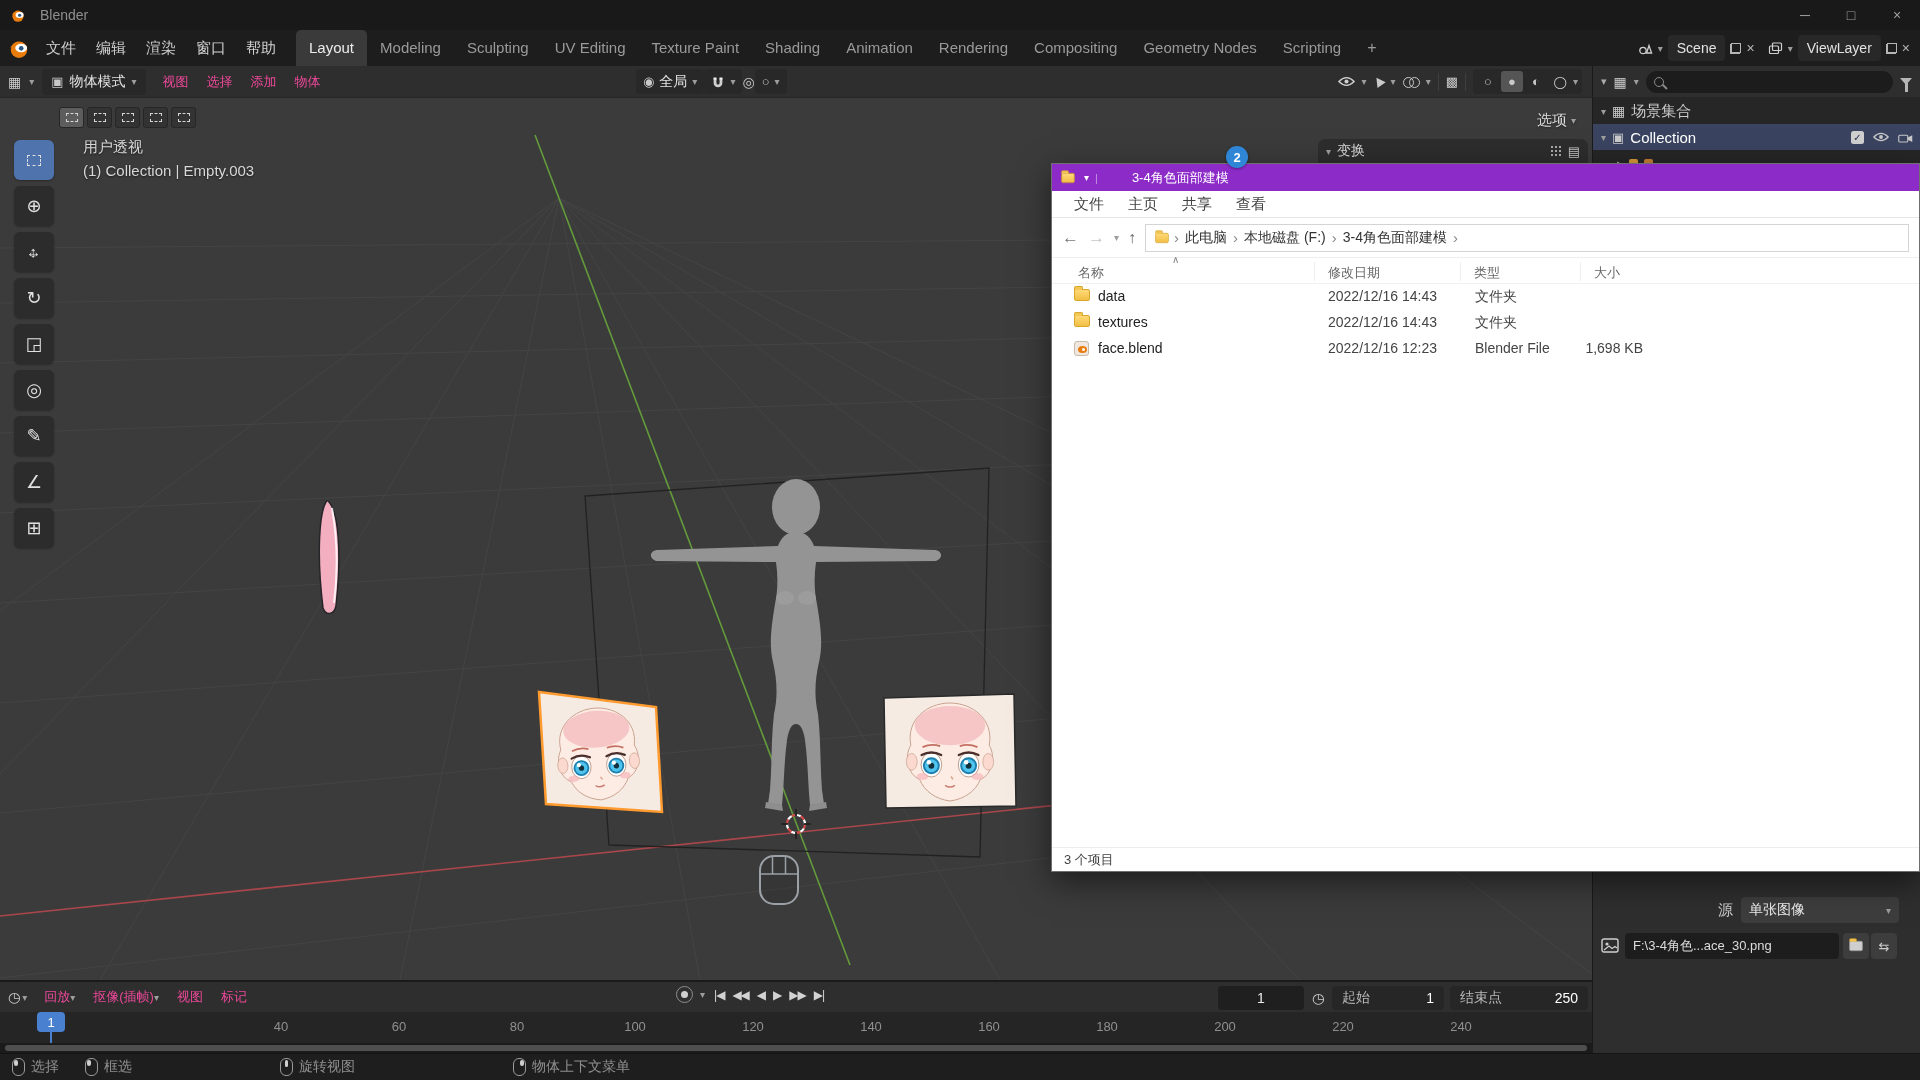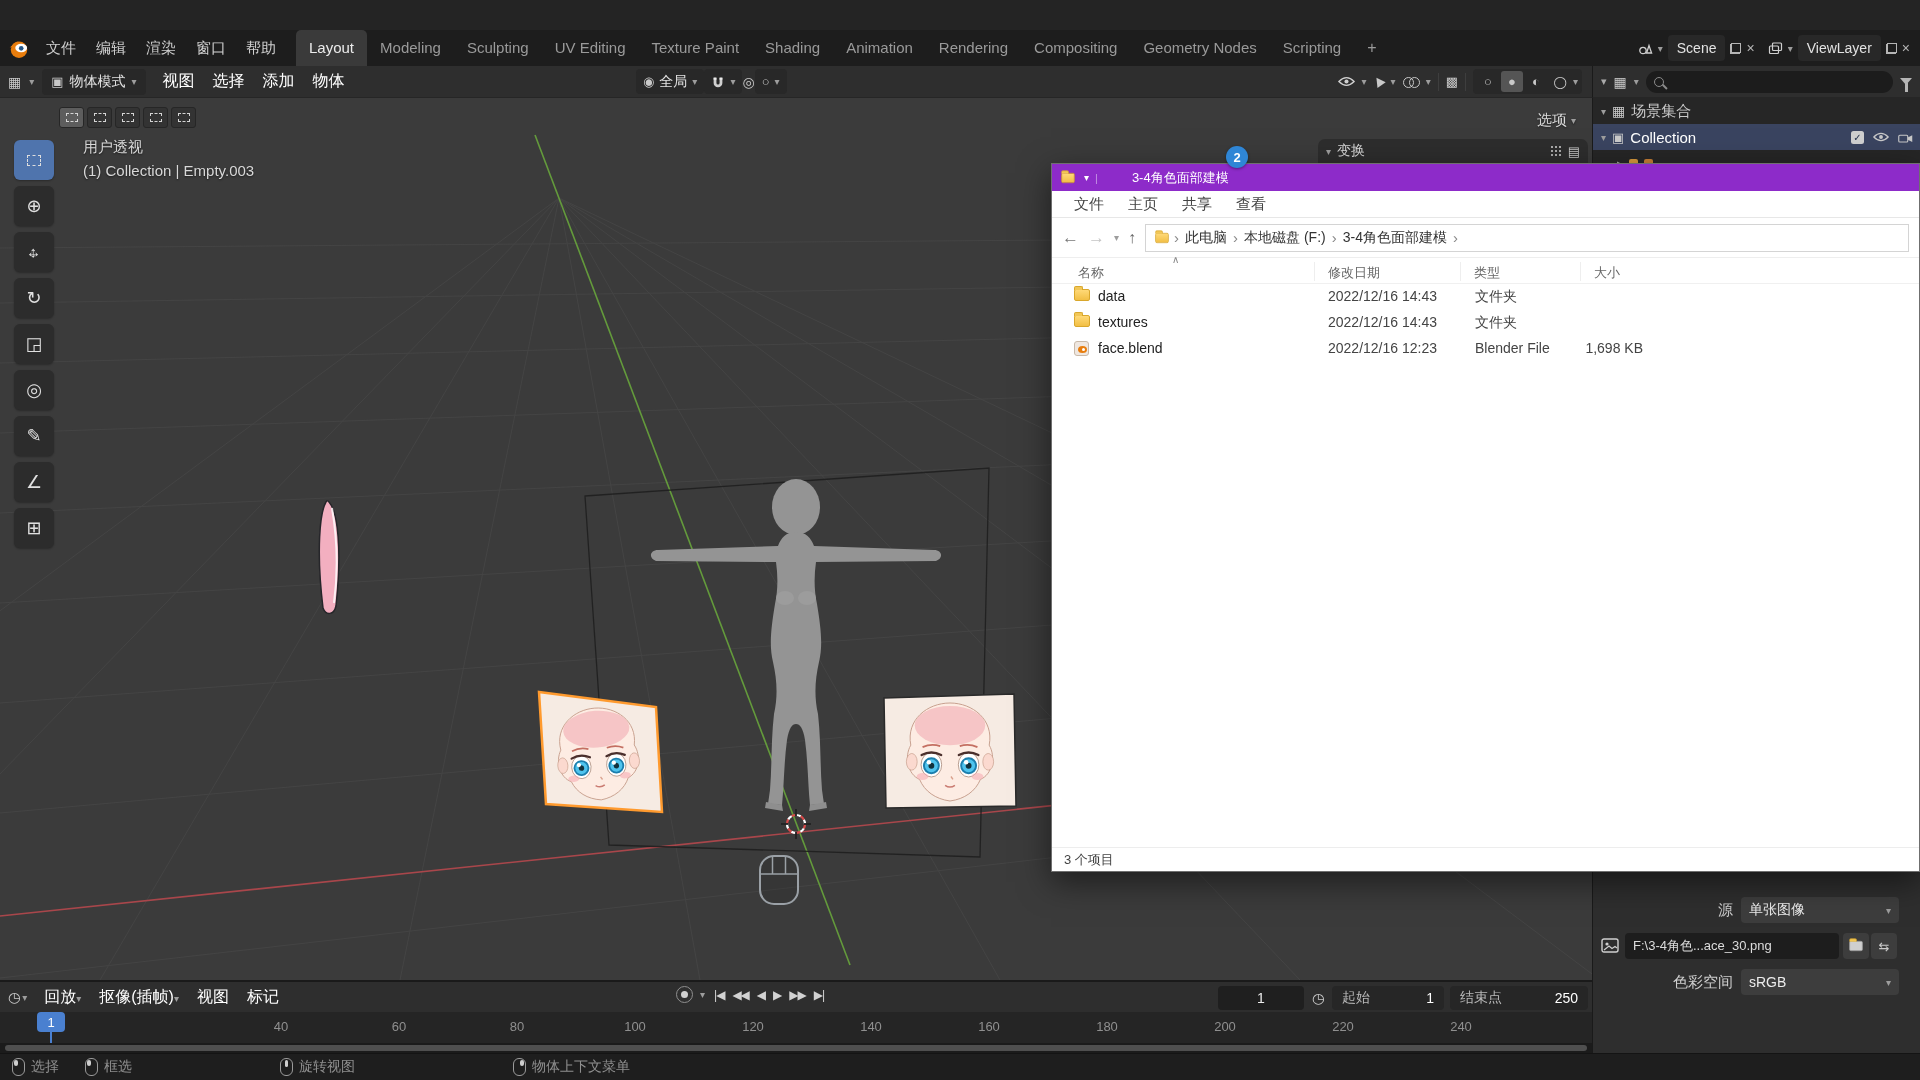--- a/index.html
+++ b/index.html
@@ -22,21 +22,21 @@
   .tab{padding:0 13px;line-height:36px;font-size:15px;color:#9a9a9a;border-radius:5px 5px 0 0}
   .tab.active{background:#3a3a3a;color:#ececec}
   .tab.addtab{color:#9a9a9a;font-size:16px}
   .tb-right{margin-left:auto;display:flex;align-items:center;gap:5px;padding-right:10px}
   .pill{background:#282828;border-radius:4px;height:26px;display:flex;align-items:center;padding:0 9px;font-size:14px;color:#e2e2e2}
   .sicon{width:15px;height:15px}
 
   
   .vheader{position:absolute;left:0;top:66px;width:1592px;height:32px;background:#2e2e2e;display:flex;align-items:center;border-bottom:1px solid #262626}
   .vheader .grp{display:flex;align-items:center;gap:8px;padding-left:8px}
-  .hmenu{padding:0 9px;font-size:16px;color:#ffffff}
+  .hmenu{padding:0 9px;font-size:13px;color:#ec4899}
   .center-cluster{position:absolute;left:636px;top:3px;display:flex;align-items:center;}
   .right-cluster{position:absolute;right:10px;top:3px;display:flex;align-items:center;gap:7px}
   .minipill{background:#282828;border-radius:4px;height:25px;display:flex;align-items:center;padding:0 7px;gap:5px;font-size:14px;color:#e2e2e2}
   .shadegrp{display:flex;align-items:center;background:#282828;border-radius:4px;height:25px;padding:0 4px;gap:2px}
   .shadegrp .sh{width:22px;height:21px;display:flex;align-items:center;justify-content:center;border-radius:3px;color:#c9c9c9;font-size:13px}
   .shadegrp .sh.on{background:#555}
   .vsep{width:1px;height:18px;background:#3e3e3e}
 
   
   .ic{display:inline-flex;align-items:center;justify-content:center;color:#c9c9c9}
@@ -169,20 +169,34 @@
   .frow .fdate{position:absolute;left:276px;top:4px;color:#444}
   .frow .ftype{position:absolute;left:423px;top:4px;color:#444}
   .frow .fsize{position:absolute;left:521px;top:4px;width:70px;text-align:right;color:#444}
   .ex-status{position:absolute;left:0;bottom:0;width:100%;height:24px;border-top:1px solid #ededed;display:flex;align-items:center;padding-left:12px;color:#444;font-size:13px;background:#fff}
 </style>
 </head>
 <body>
 
 <div id="app">
 
+  <div class="wtitle">
+    <svg class="blogo" viewBox="0 0 20 20" style="width:16px;height:16px;margin-left:10px">
+      <circle cx="10" cy="11.5" r="7" fill="#e87d0d"></circle>
+      <path d="M2,9.5 L9,4.5 L11,7.5 Z" fill="#e87d0d"></path>
+      <ellipse cx="12" cy="10" rx="5" ry="3.6" fill="#fff"></ellipse>
+      <circle cx="12" cy="10.3" r="2" fill="#265787"></circle>
+    </svg>
+    <span class="wtext">Blender</span>
+    <div class="wbtns">
+      <span>─</span>
+      <span>□</span>
+      <span>×</span>
+    </div>
+  </div>
 
   <div class="topbar">
     <svg class="blogo" viewBox="0 0 20 20">
       <circle cx="10" cy="11.5" r="7.5" fill="#e87d0d"></circle>
       <path d="M1.5,9.5 L9,4 L11.5,7.5 Z" fill="#e87d0d"></path>
       <ellipse cx="12" cy="10" rx="5.4" ry="3.8" fill="#fff"></ellipse>
       <circle cx="12" cy="10.3" r="2.1" fill="#265787"></circle>
     </svg>
     <div id="bl-menus" style="display:flex">
         <span class="menu-item">文件</span>
@@ -506,27 +520,20 @@
         <span class="pathfield" style="width:214px;margin-left:6px">
           <span>F:\3-4角色...ace_30.png</span>
         </span>
         <span class="sqbtn" style="margin-left:4px">
             <span class="folder sm" style="background:#cfcfcf;border-color:#9a9a9a"></span>
           </span>
         <span class="sqbtn" style="margin-left:2px">
             <i class="ic i-refresh2"></i>
           </span>
       </div>
-      <div class="prow" style="top:110px">
-        <span class="plabel">色彩空间</span>
-        <span class="pfield" style="width:158px">
-          <span>sRGB</span>
-          <i class="ic i-caret"></i>
-        </span>
-      </div>
     </div>
   </div>
 
   <div class="tlhdr">
     <div class="grp">
       <i class="ic i-clock"></i>
       <i class="ic i-caret"></i>
       <div id="tl-menus" style="display:flex;margin-left:6px">
           <span class="hmenu">回放<i class="ic i-caret"></i></span>
           <span class="hmenu">抠像(插帧)<i class="ic i-caret"></i></span>

